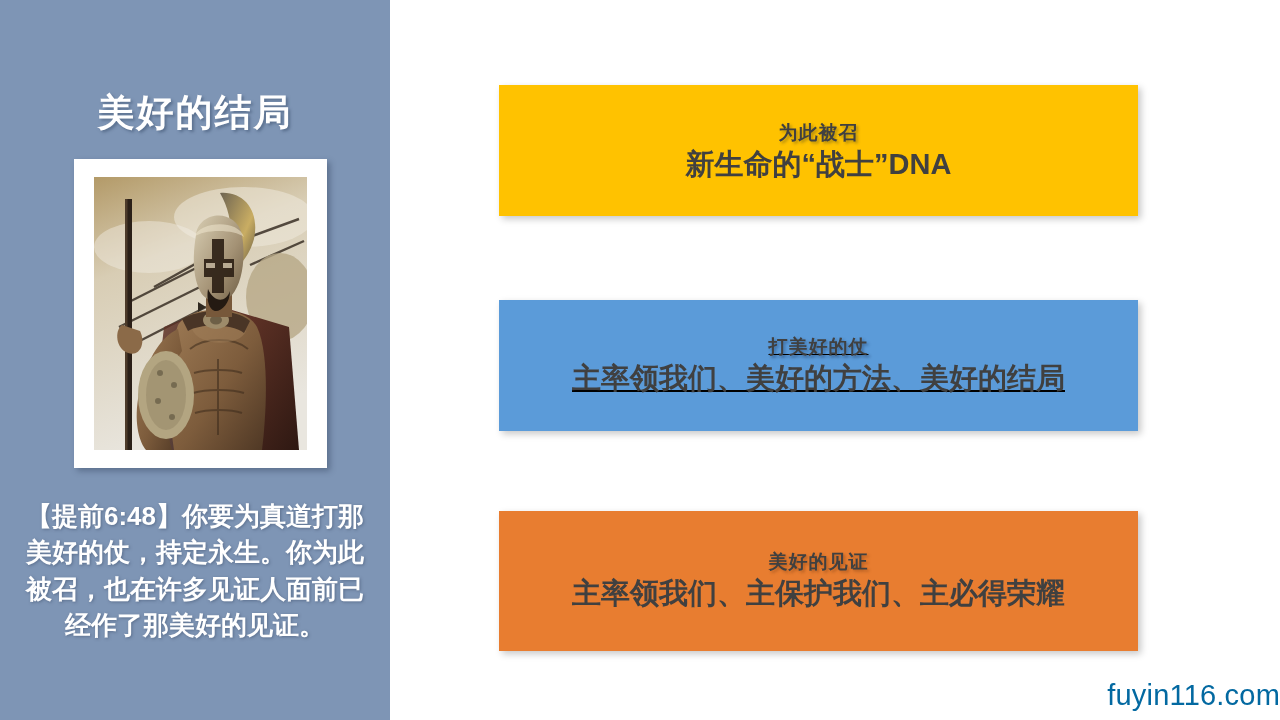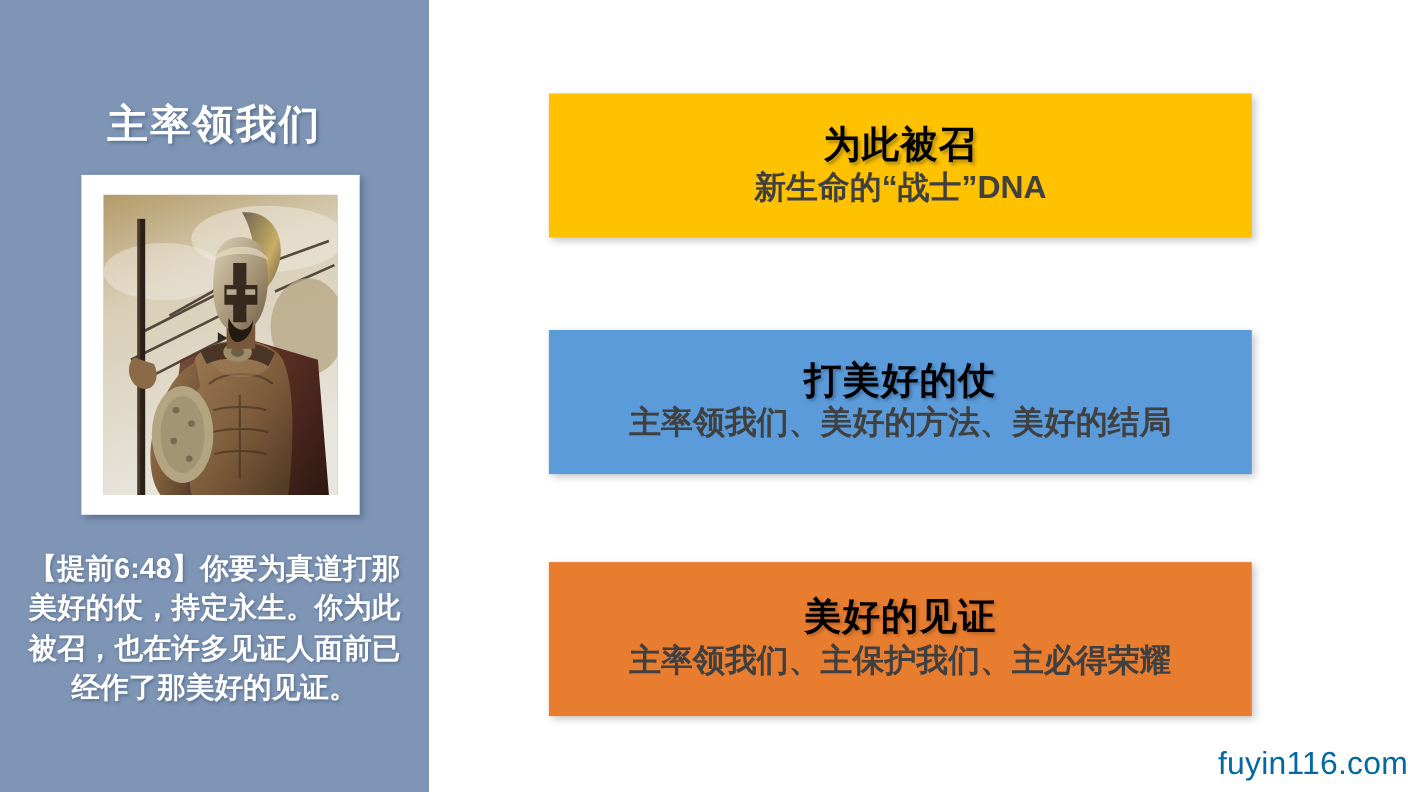--- a/index.html
+++ b/index.html
@@ -51,25 +51,25 @@
   }
 
   
   .panel{
     position:absolute;left:499px;width:639px;
     box-shadow:3px 3px 7px rgba(0,0,0,.22);
     display:flex;flex-direction:column;
     align-items:center;justify-content:center;
   }
   .panel-yellow{top:85px;height:131px;background:#ffc200;}
-  .panel-blue  {top:300px;height:131px;background:#5b9bd9;}
+  .panel-blue  {top:300px;height:131px;background:#5b9bd9;text-decoration:underline;}
   .panel-orange{top:511px;height:140px;background:#e87d30;}
 
   .panel-head{
-    color:#000000;font-weight:bold;font-size:34px;
+    color:#404040;font-weight:bold;font-size:19px;
     letter-spacing:1px;
     text-shadow:2px 2px 3px rgba(80,70,30,.45);
     line-height:1.05;
   }
   .panel-blue .panel-head{text-shadow:2px 2px 3px rgba(30,60,100,.45);}
   .panel-orange .panel-head{text-shadow:2px 2px 3px rgba(120,60,20,.45);}
   .panel-sub{
     color:#404040;font-weight:bold;font-size:29px;
     margin-top:6px;line-height:1.1;white-space:nowrap;
   }
@@ -82,21 +82,21 @@
     font-family:"Liberation Sans","DejaVu Sans",sans-serif;
   }
 </style>
 </head>
 <body>
 
 <div class="slide">
 
   <div class="sidebar">
 
-    <div class="sidebar-title">主率领我们</div>
+    <div class="sidebar-title">美好的结局</div>
 
     <div class="photo-frame">
       <div class="photo">
         <svg viewBox="0 0 213 273" xmlns="http://www.w3.org/2000/svg" aria-hidden="true">
           <defs>
             <linearGradient id="sky" x1="0" y1="0" x2="0.3" y2="1">
               <stop offset="0%" stop-color="#b39a68"></stop>
               <stop offset="35%" stop-color="#d8cdb4"></stop>
               <stop offset="100%" stop-color="#e9e6df"></stop>
             </linearGradient>

